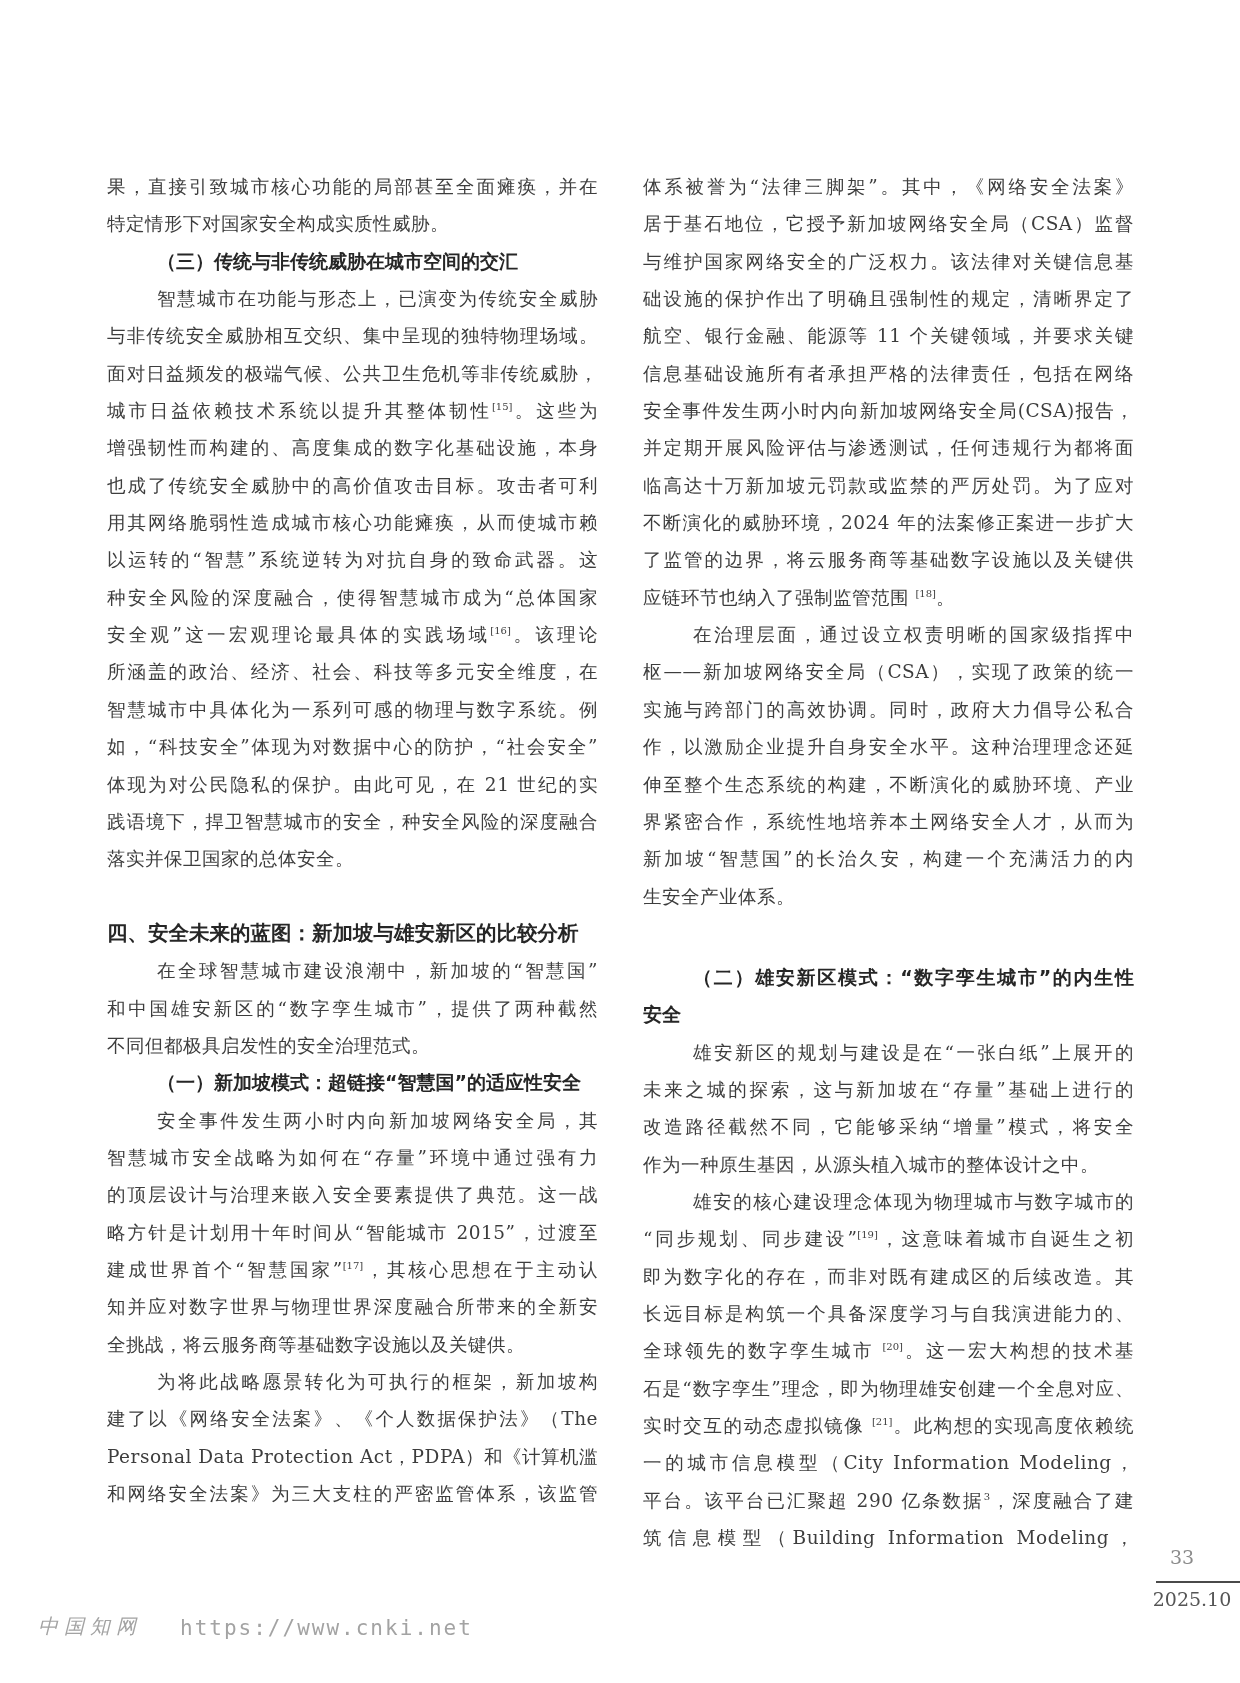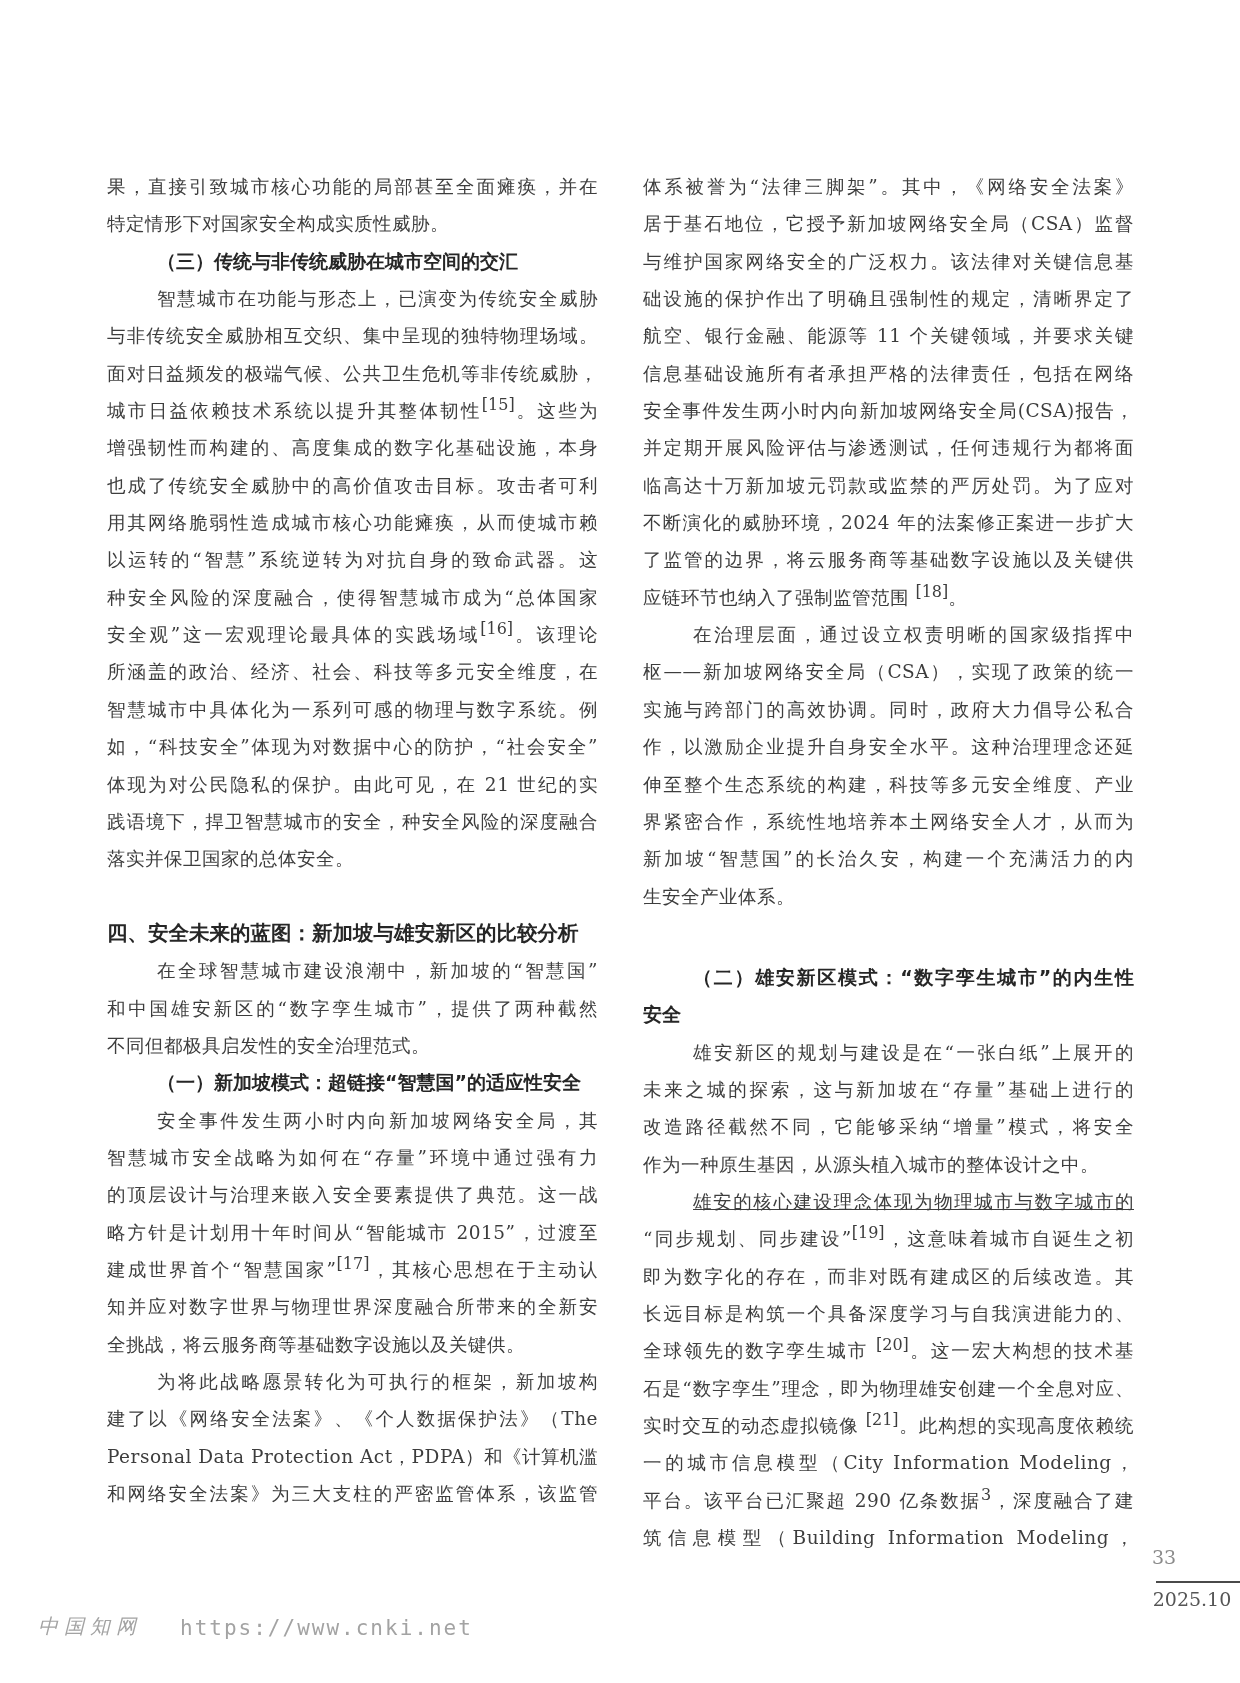--- a/index.html
+++ b/index.html
@@ -38,30 +38,30 @@
     letter-spacing:0;
   }
   .line.h2 {
     font-family:"DejaVu Sans","Liberation Sans",sans-serif;
     font-weight:700;
     font-size:19px;
     color:#262626;
     letter-spacing:0;
   }
   .line sup {
-    font-size:16px;
+    font-size:10px;
     line-height:0;
     vertical-align:super;
     letter-spacing:0;
   }
   .footer-pagenum {
     position:absolute;
     left:1152px; top:1546px;
     width:60px;
-    text-align:left;
+    text-align:center;
     font-size:19px;
     color:#8a8a8a;
   }
   .footer-rule {
     position:absolute;
     left:1156px; top:1581px;
     width:84px; height:2px;
     background:#4a4a4a;
   }
   .footer-issue {
@@ -141,31 +141,31 @@
       <div class="line just">安全事件发生两小时内向新加坡网络安全局(CSA)报告，</div>
       <div class="line just">并定期开展风险评估与渗透测试，任何违规行为都将面</div>
       <div class="line just">临高达十万新加坡元罚款或监禁的严厉处罚。为了应对</div>
       <div class="line just">不断演化的威胁环境，2024 年的法案修正案进一步扩大</div>
       <div class="line just">了监管的边界，将云服务商等基础数字设施以及关键供</div>
       <div class="line">应链环节也纳入了强制监管范围 <sup>[18]</sup>。</div>
       <div class="line just" style="text-indent: 50px;">在治理层面，通过设立权责明晰的国家级指挥中</div>
       <div class="line just">枢——新加坡网络安全局（CSA），实现了政策的统一</div>
       <div class="line just">实施与跨部门的高效协调。同时，政府大力倡导公私合</div>
       <div class="line just">作，以激励企业提升自身安全水平。这种治理理念还延</div>
-      <div class="line just">伸至整个生态系统的构建，科技等多元安全维度、产业</div>
+      <div class="line just">伸至整个生态系统的构建，不断演化的威胁环境、产业</div>
       <div class="line just">界紧密合作，系统性地培养本土网络安全人才，从而为</div>
       <div class="line just">新加坡“智慧国”的长治久安，构建一个充满活力的内</div>
       <div class="line">生安全产业体系。</div>
       <div class="line h2 just" style="text-indent: 50px; margin-top: 44px;">（二）雄安新区模式：“数字孪生城市”的内生性</div>
       <div class="line h2">安全</div>
       <div class="line just" style="text-indent: 50px;">雄安新区的规划与建设是在“一张白纸”上展开的</div>
       <div class="line just">未来之城的探索，这与新加坡在“存量”基础上进行的</div>
       <div class="line just">改造路径截然不同，它能够采纳“增量”模式，将安全</div>
       <div class="line">作为一种原生基因，从源头植入城市的整体设计之中。</div>
-      <div class="line just" style="text-indent: 50px; text-decoration: underline;">雄安的核心建设理念体现为物理城市与数字城市的</div>
+      <div class="line just" style="text-indent: 50px;">雄安的核心建设理念体现为物理城市与数字城市的</div>
       <div class="line just">“同步规划、同步建设”<sup>[19]</sup>，这意味着城市自诞生之初</div>
       <div class="line just">即为数字化的存在，而非对既有建成区的后续改造。其</div>
       <div class="line just">长远目标是构筑一个具备深度学习与自我演进能力的、</div>
       <div class="line just">全球领先的数字孪生城市 <sup>[20]</sup>。这一宏大构想的技术基</div>
       <div class="line just">石是“数字孪生”理念，即为物理雄安创建一个全息对应、</div>
       <div class="line just">实时交互的动态虚拟镜像 <sup>[21]</sup>。此构想的实现高度依赖统</div>
       <div class="line just">一的城市信息模型（City Information Modeling，CIM）</div>
       <div class="line just">平台。该平台已汇聚超 290 亿条数据<sup>3</sup>，深度融合了建</div>
       <div class="line just">筑信息模型（Building Information Modeling，BIM）、</div>
     </div>

